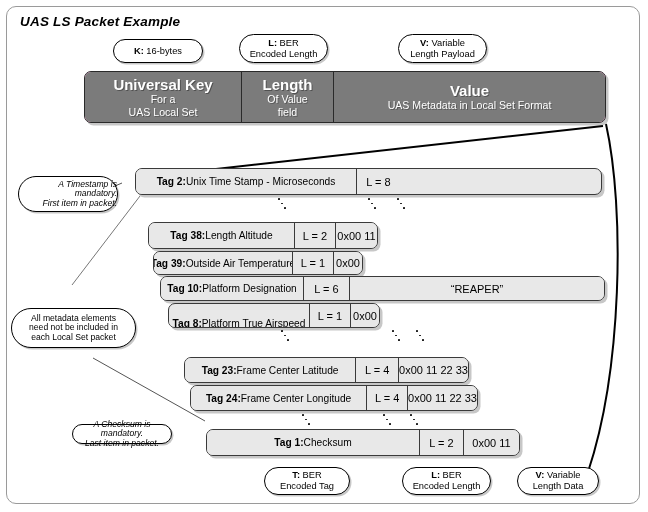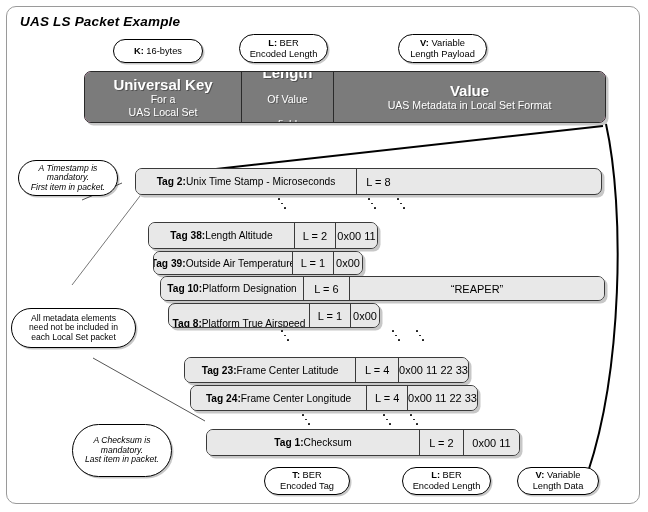--- a/index.html
+++ b/index.html
@@ -98,45 +98,45 @@
     <span class="ln"><b>V:</b><span> Variable</span></span>
     <span class="ln">Length Payload</span>
   </div>
 
   <div class="klvbar" style="left:84px;top:71px;width:522px;height:52px;">
     <div class="klvcell" style="width:156px;">
       <span class="hd">Universal Key</span>
       <span class="sb">For a</span>
       <span class="sb">UAS Local Set</span>
     </div>
-    <div class="klvcell" style="width:92px;gap:12px;">
+    <div class="klvcell" style="width:92px;">
       <span class="hd">Length</span>
       <span class="sb">Of Value</span>
       <span class="sb">field</span>
     </div>
     <div class="klvcell" style="flex:1;">
       <span class="hd">Value</span>
       <span class="sb">UAS Metadata in Local Set Format</span>
     </div>
   </div>
 
-  <div class="note it" style="left:18px;top:160px;width:100px;height:36px;">
+  <div class="note it" style="left:18px;top:176px;width:100px;height:36px;align-items:flex-end;">
     <span class="ln">A Timestamp is</span>
     <span class="ln">mandatory.</span>
     <span class="ln">First item in packet.</span>
   </div>
 
 
   <div class="note" style="left:11px;top:308px;width:125px;height:40px;">
     <span class="ln">All metadata elements</span>
     <span class="ln">need not be included in</span>
     <span class="ln">each Local Set packet</span>
   </div>
 
-  <div class="note it" style="left:72px;top:424px;width:100px;height:53px;">
+  <div class="note it" style="left:72px;top:424px;width:100px;height:20px;">
     <span class="ln">A Checksum is</span>
     <span class="ln">mandatory.</span>
     <span class="ln">Last item in packet.</span>
   </div>
 
   <div class="row" style="left:135px;top:168px;width:467px;height:27px;">
     <div class="cell" style="width:220px;">
       <span class="tg">Tag 2:</span>
         <span> Unix Time Stamp - Microseconds</span>
     </div>

